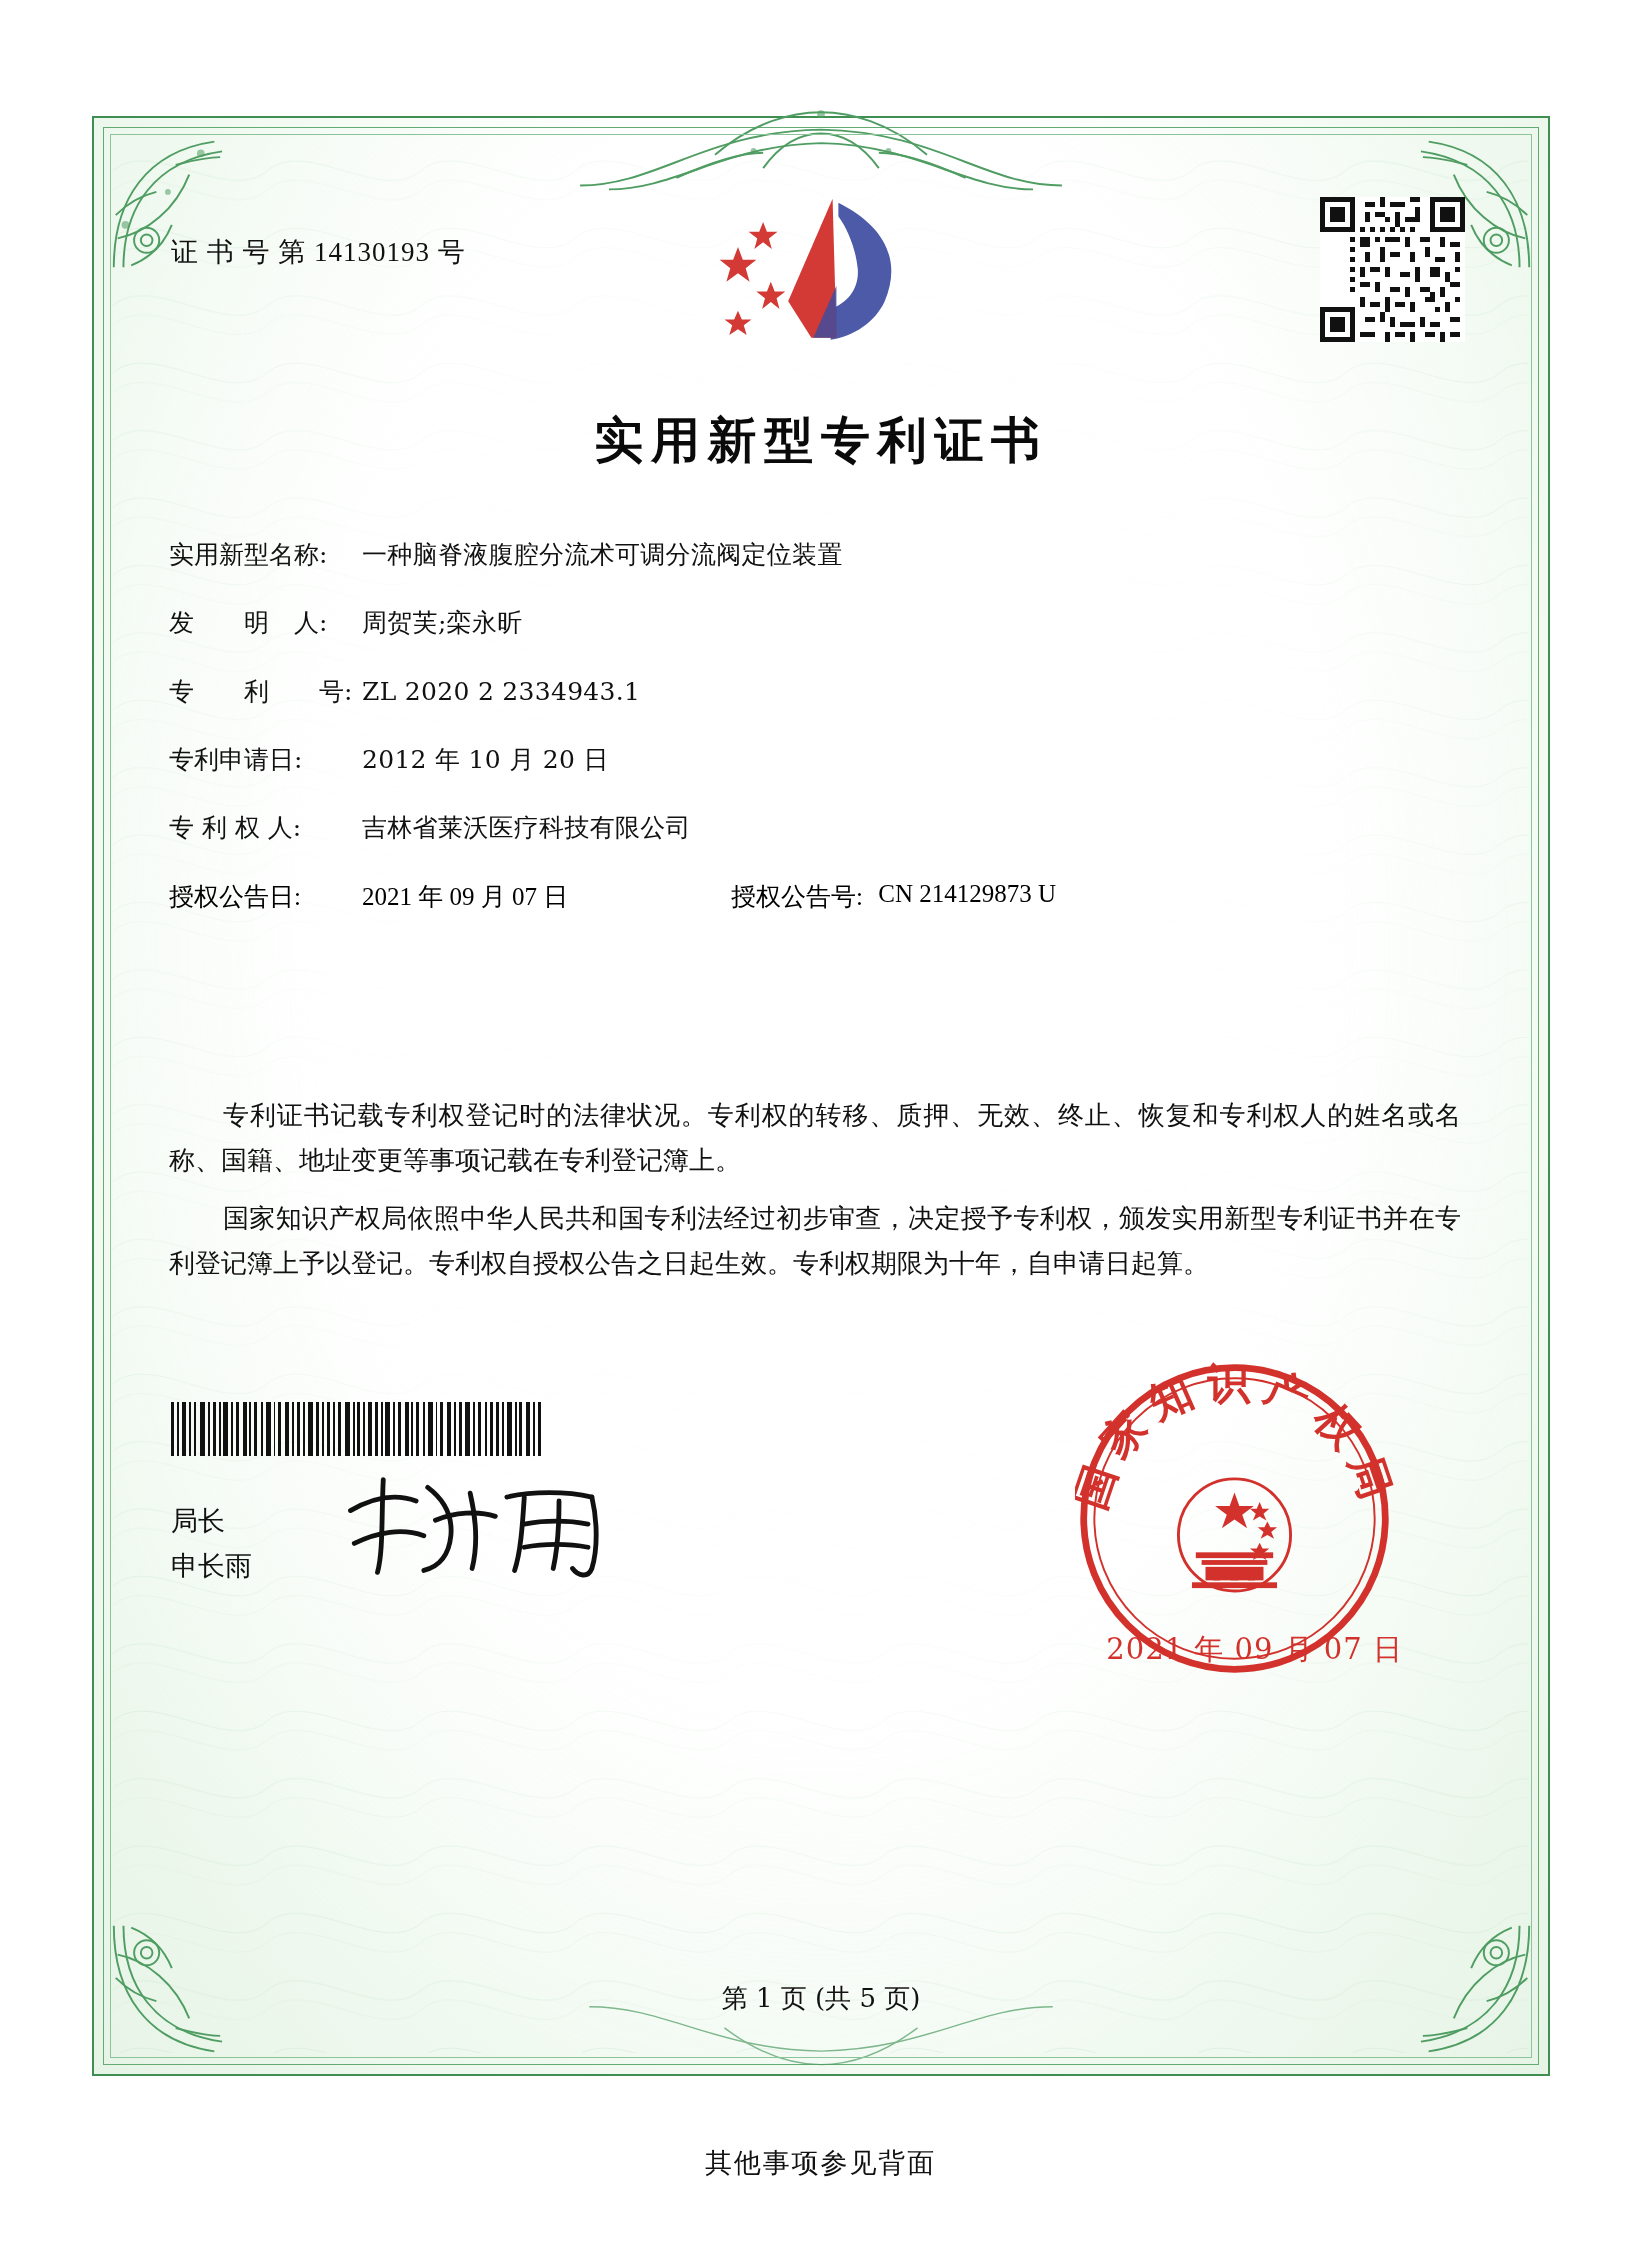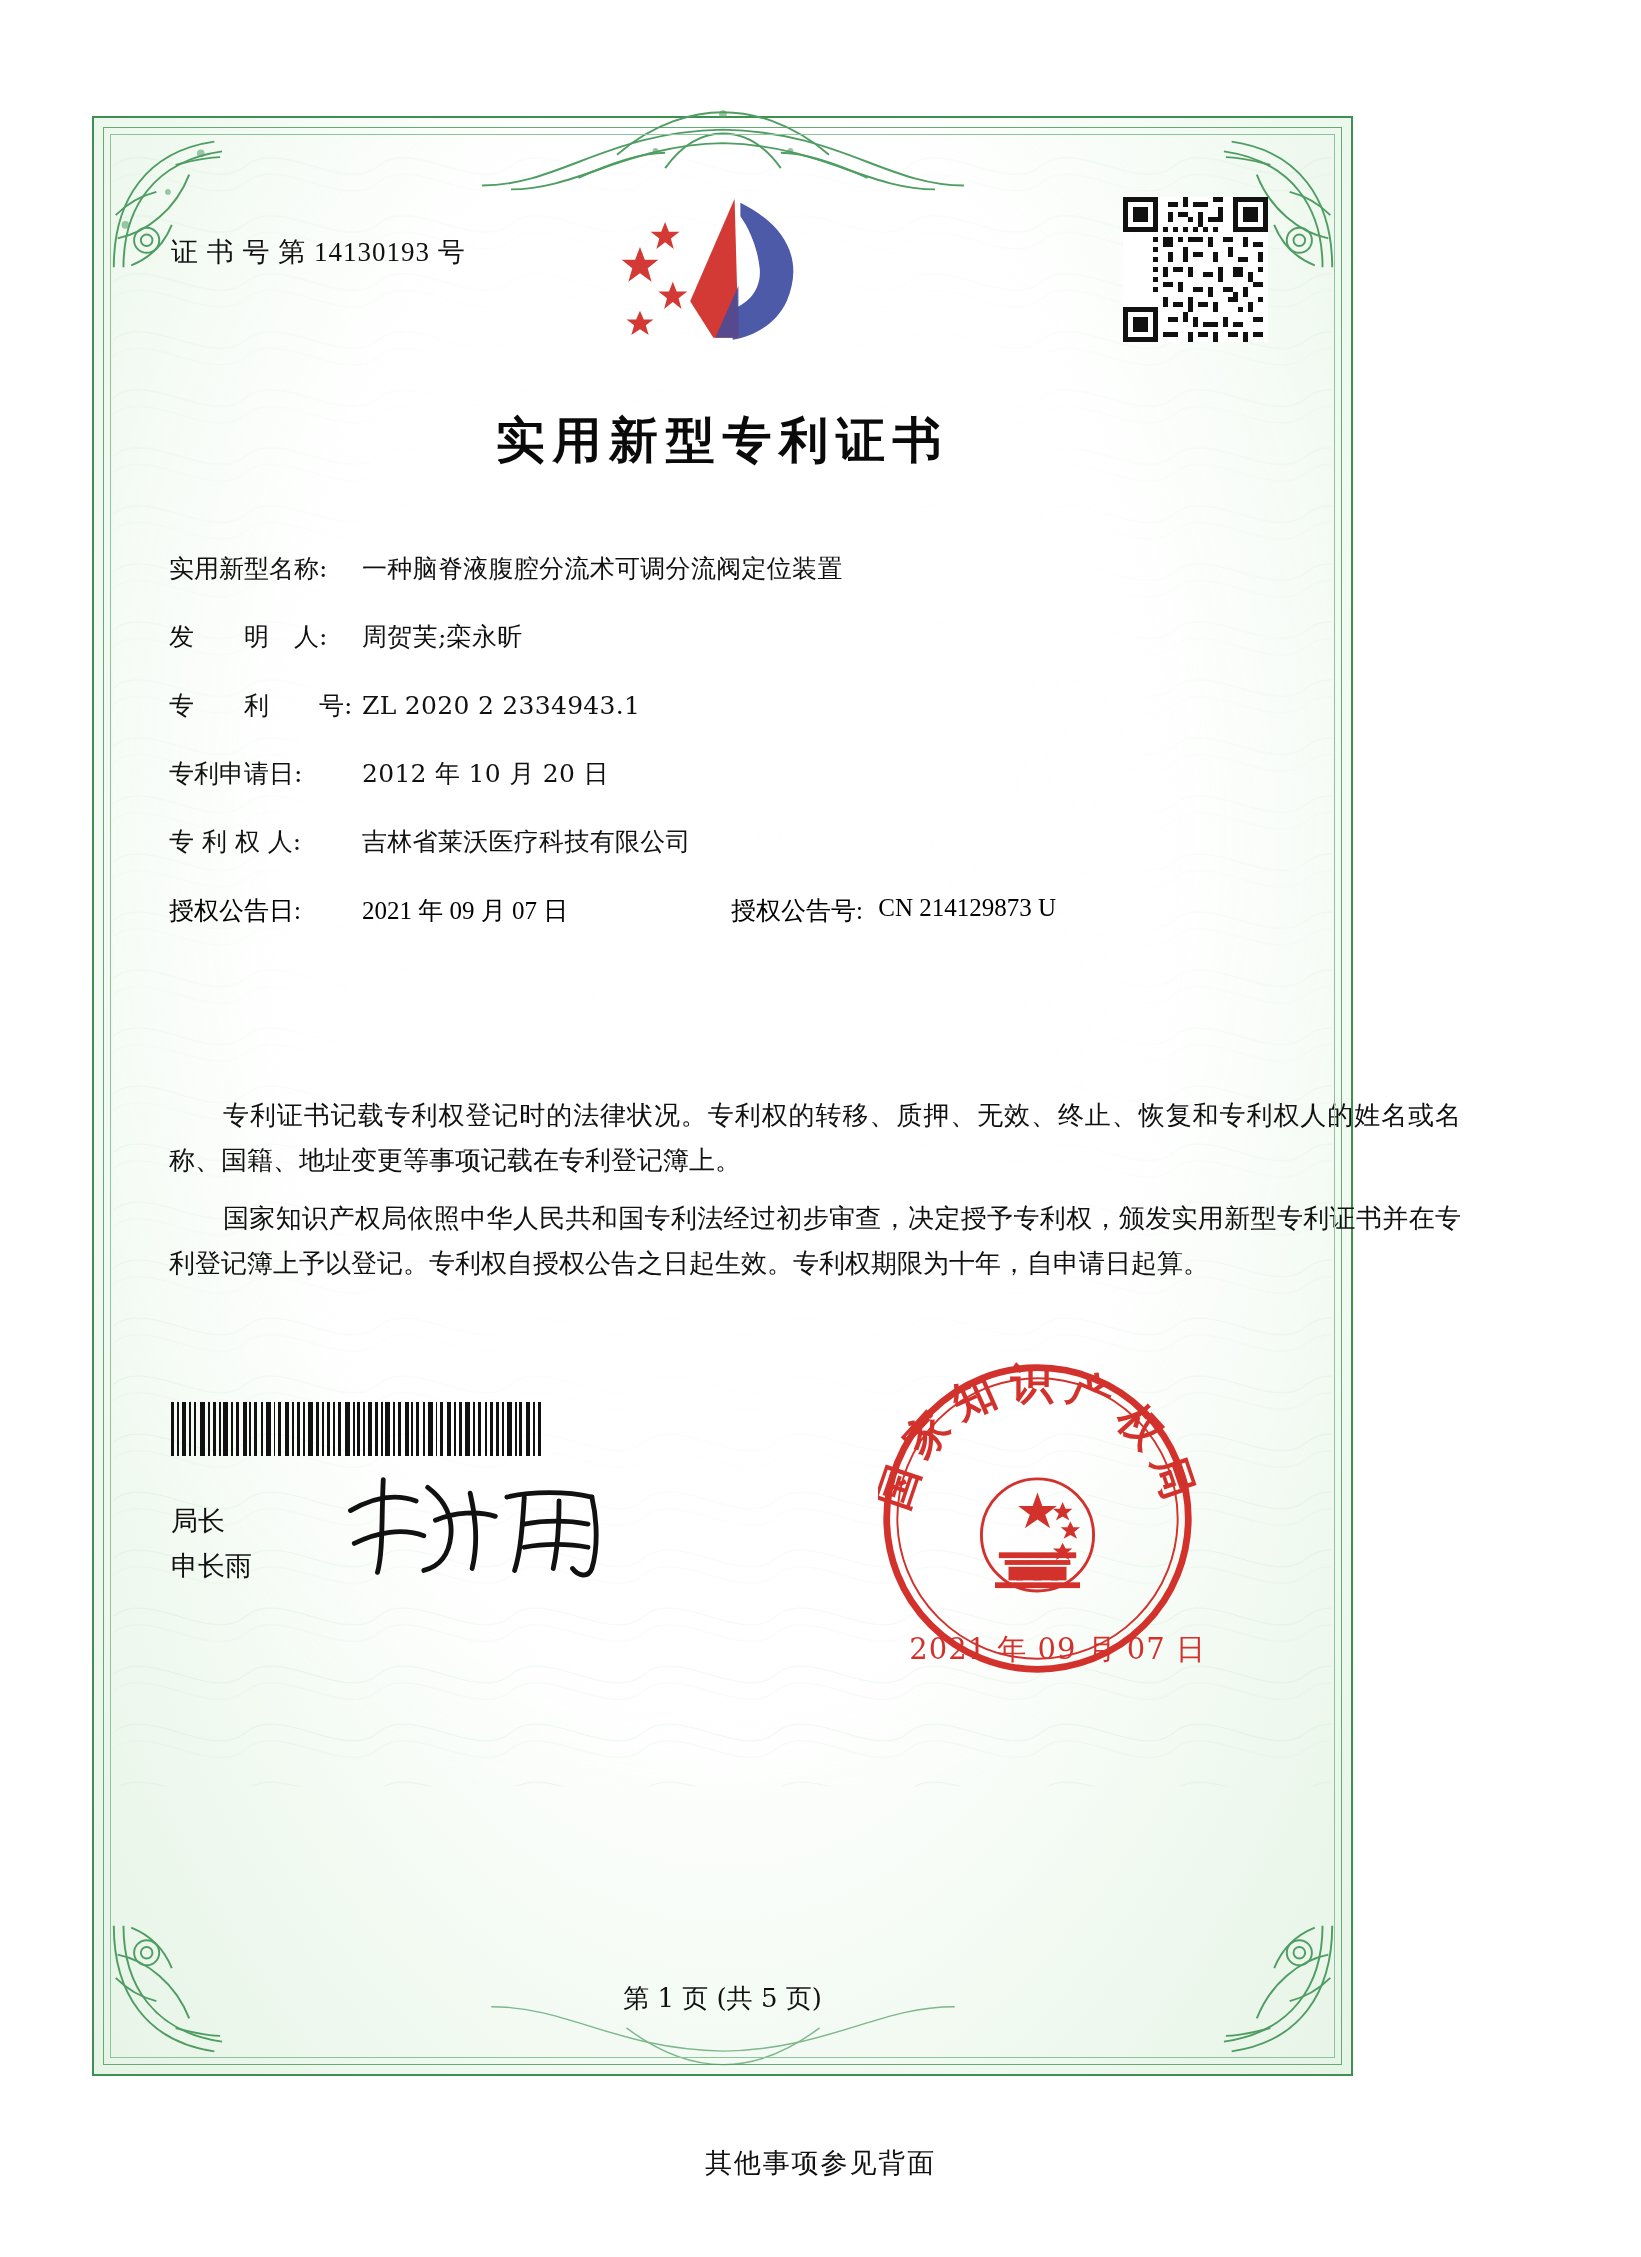--- a/index.html
+++ b/index.html
@@ -22,21 +22,21 @@
     width: 1641px;
     height: 2257px;
     background: #ffffff;
   }
 
   
   .cert-frame {
     position: absolute;
     left: 92px;
     top: 116px;
-    width: 1261px;
+    width: 1458px;
     height: 1960px;
     box-sizing: border-box;
     border: 2.9px solid #3f8f52;
     background:
       radial-gradient(ellipse at 50% 40%, #ffffff 0%, #ffffff 48%, #f2faf2 72%, #e6f4e6 100%);
   }
   .cert-frame::before {
     content: "";
     position: absolute;
     left: 8.7px; top: 8.7px; right: 8.7px; bottom: 8.7px;
@@ -130,21 +130,21 @@
     font-weight: bold;
     letter-spacing: 7.7px;
     color: #0a0a0a;
     font-family: "DejaVu Serif", "Liberation Serif", serif;
   }
 
   
   .fields {
     position: absolute;
     left: 75px;
-    top: 435px;
+    top: 421px;
     width: 1284px;
   }
   .field-row {
     display: flex;
     align-items: baseline;
     margin-bottom: 37px;
     font-size: 25px;
     color: #111;
     line-height: 1.25;
   }

